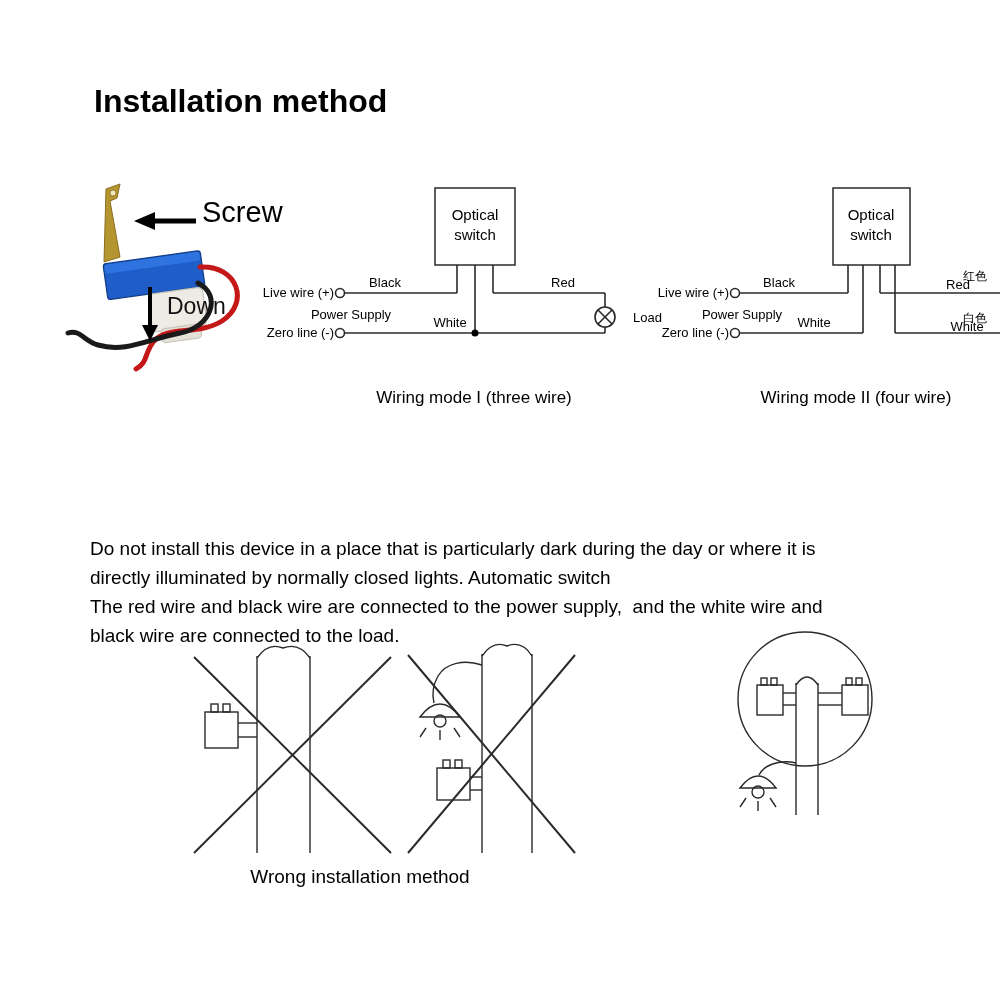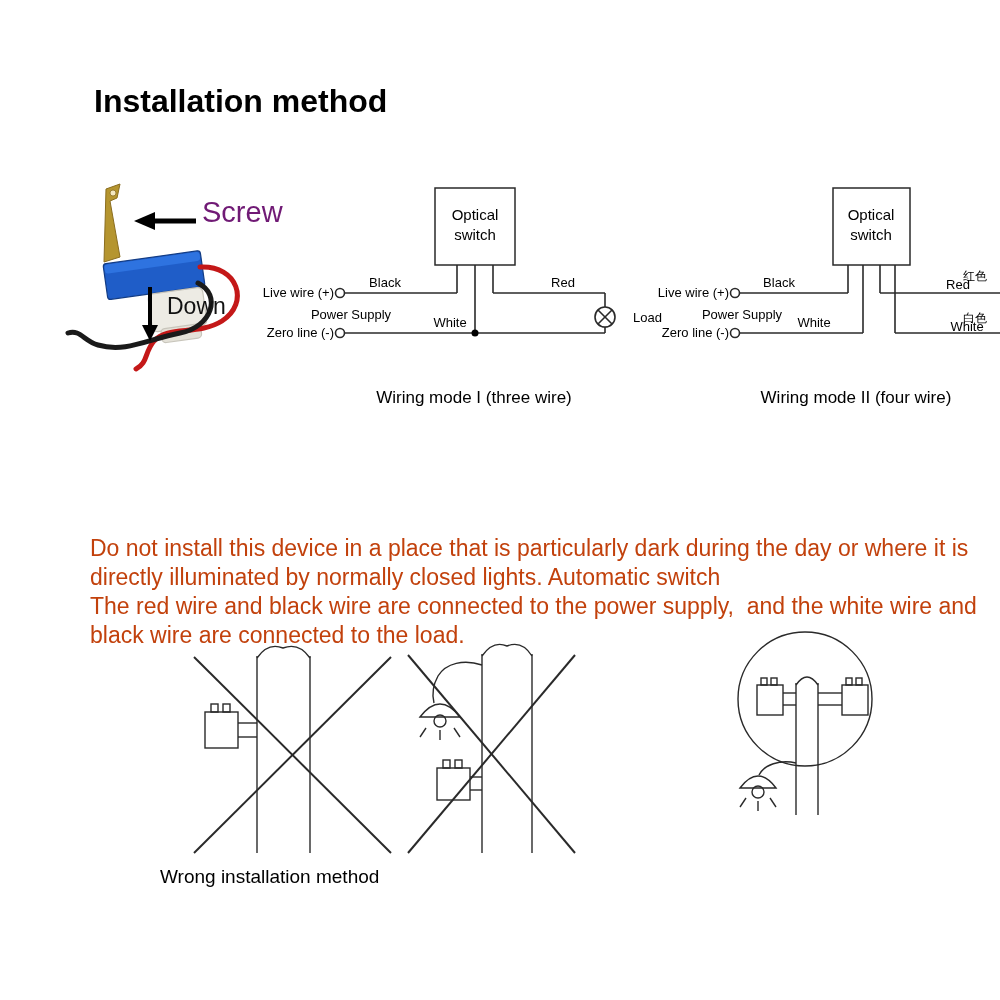--- a/index.html
+++ b/index.html
@@ -1,22 +1,22 @@
 <!DOCTYPE html>
 <html><head>
 <meta charset="utf-8">
 <style>
   html,body{margin:0;padding:0;background:#fff;}
   body{font-family:"Liberation Sans","DejaVu Sans",sans-serif;color:#000;}
   .canvas{position:relative;width:1000px;height:1000px;background:#fff;overflow:hidden;}
   .abs{position:absolute;}
   .h1{font-size:32px;font-weight:700;color:#000;white-space:nowrap;}
-  .body-line{font-size:23px;line-height:29px;white-space:pre;color:#c2410c;}
-  .caption{font-size:19px;text-align:left;color:#000;white-space:nowrap;}
-  .screw-label{font-size:29px;color:#701a75;white-space:nowrap;}
+  .body-line{font-size:19px;line-height:29px;white-space:pre;color:#000000;}
+  .caption{font-size:19px;text-align:center;color:#000;white-space:nowrap;}
+  .screw-label{font-size:29px;color:#000000;white-space:nowrap;}
   .down-label{font-size:23px;color:#111;white-space:nowrap;}
   svg text{font-family:"Liberation Sans","DejaVu Sans",sans-serif;fill:#000;}
 </style>
 </head>
 <body>
 
 <div class="canvas">
 
   <div class="abs h1" style="left:94px;top:83px;">Installation method</div>
 

